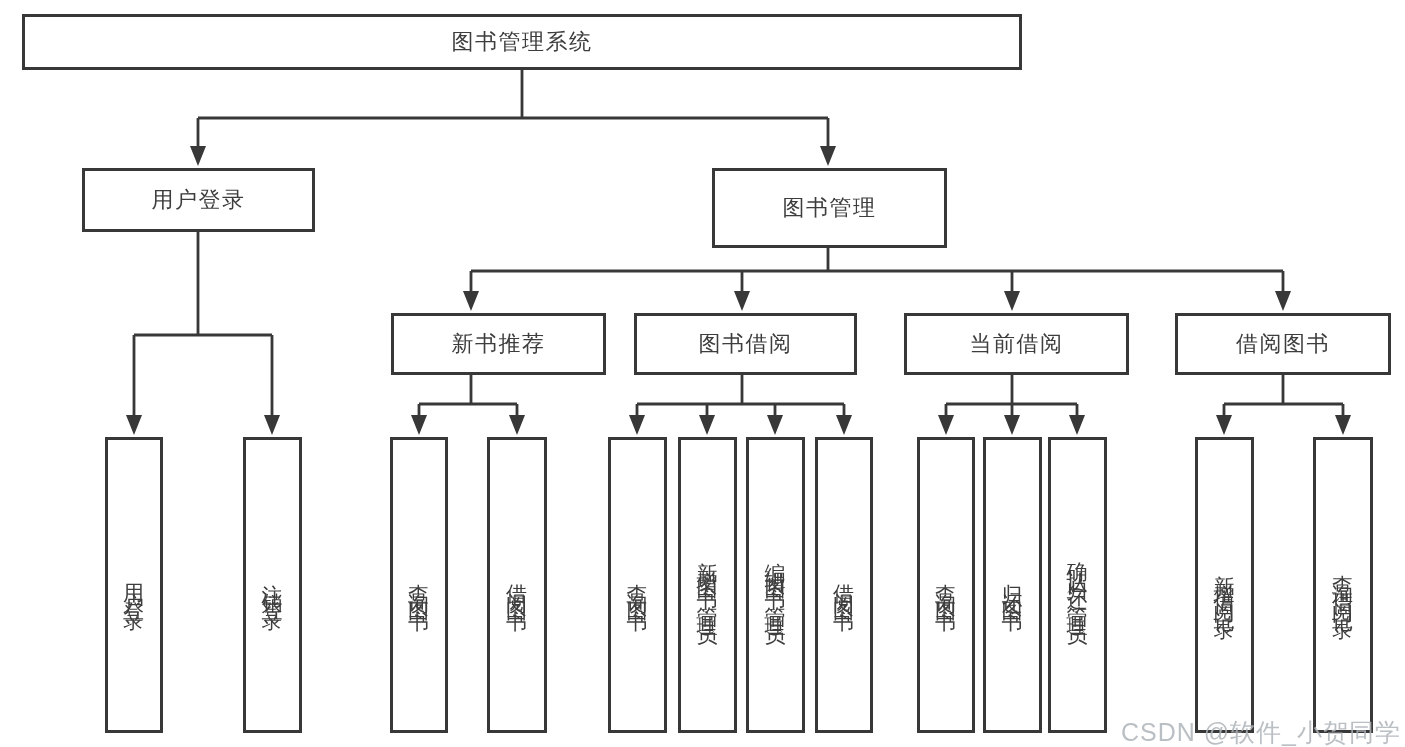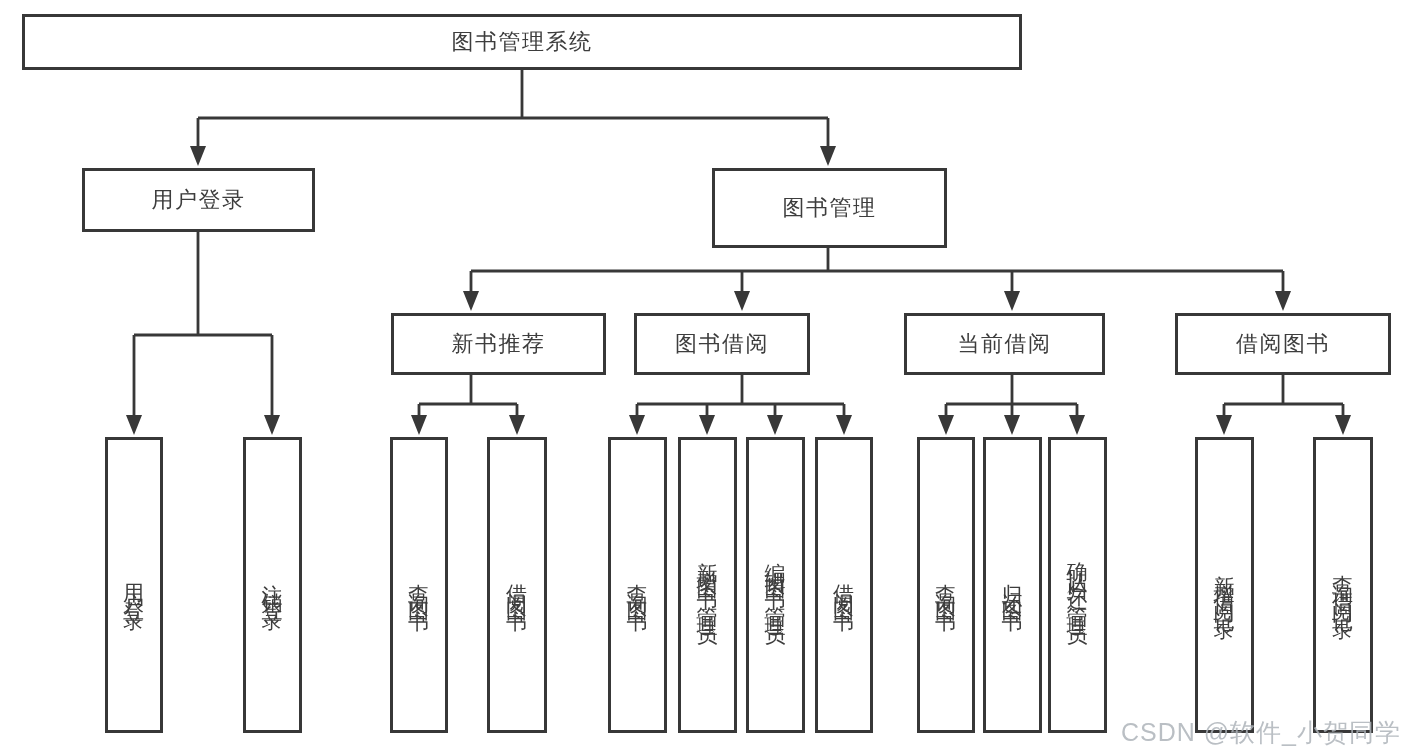--- a/index.html
+++ b/index.html
@@ -101,24 +101,24 @@
   <div class="node hbox" style="left:82px; top:168px; width:233px; height:64px;">
     <span>用户登录</span>
   </div>
   <div class="node hbox" style="left:712px; top:168px; width:235px; height:80px;">
     <span>图书管理</span>
   </div>
 
   <div class="node hbox" style="left:363px; top:313px; width:215px; height:62px;margin-left:28px;">
     <span>新书推荐</span>
   </div>
-  <div class="node hbox" style="left:634px; top:313px; width:176px; height:62px;">
+  <div class="node hbox" style="left:634px; top:313px; width:223px; height:62px;">
     <span>图书借阅</span>
   </div>
-  <div class="node hbox" style="left:904px; top:313px; width:201px; height:62px;">
+  <div class="node hbox" style="left:904px; top:313px; width:225px; height:62px;">
     <span>当前借阅</span>
   </div>
   <div class="node hbox" style="left:1175px; top:313px; width:216px; height:62px;">
     <span>借阅图书</span>
   </div>
 
   <div class="node vbox" style="left:105px; top:437px; width:58px; height:296px;">
     <span>用户登录</span>
   </div>
   <div class="node vbox" style="left:243px; top:437px; width:59px; height:296px;">

